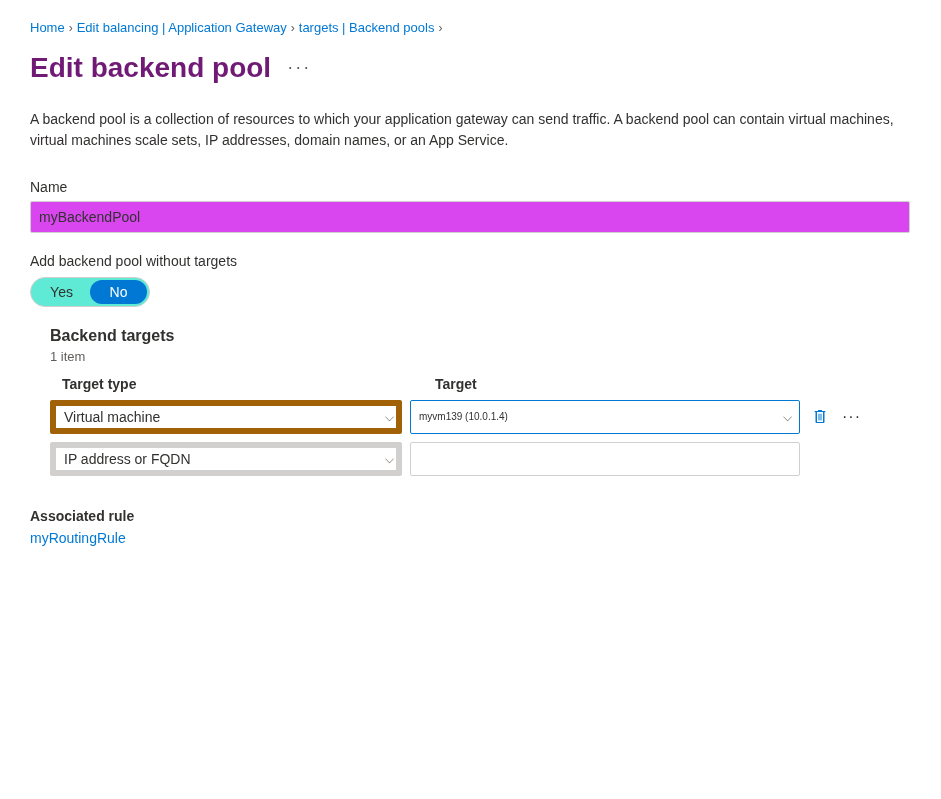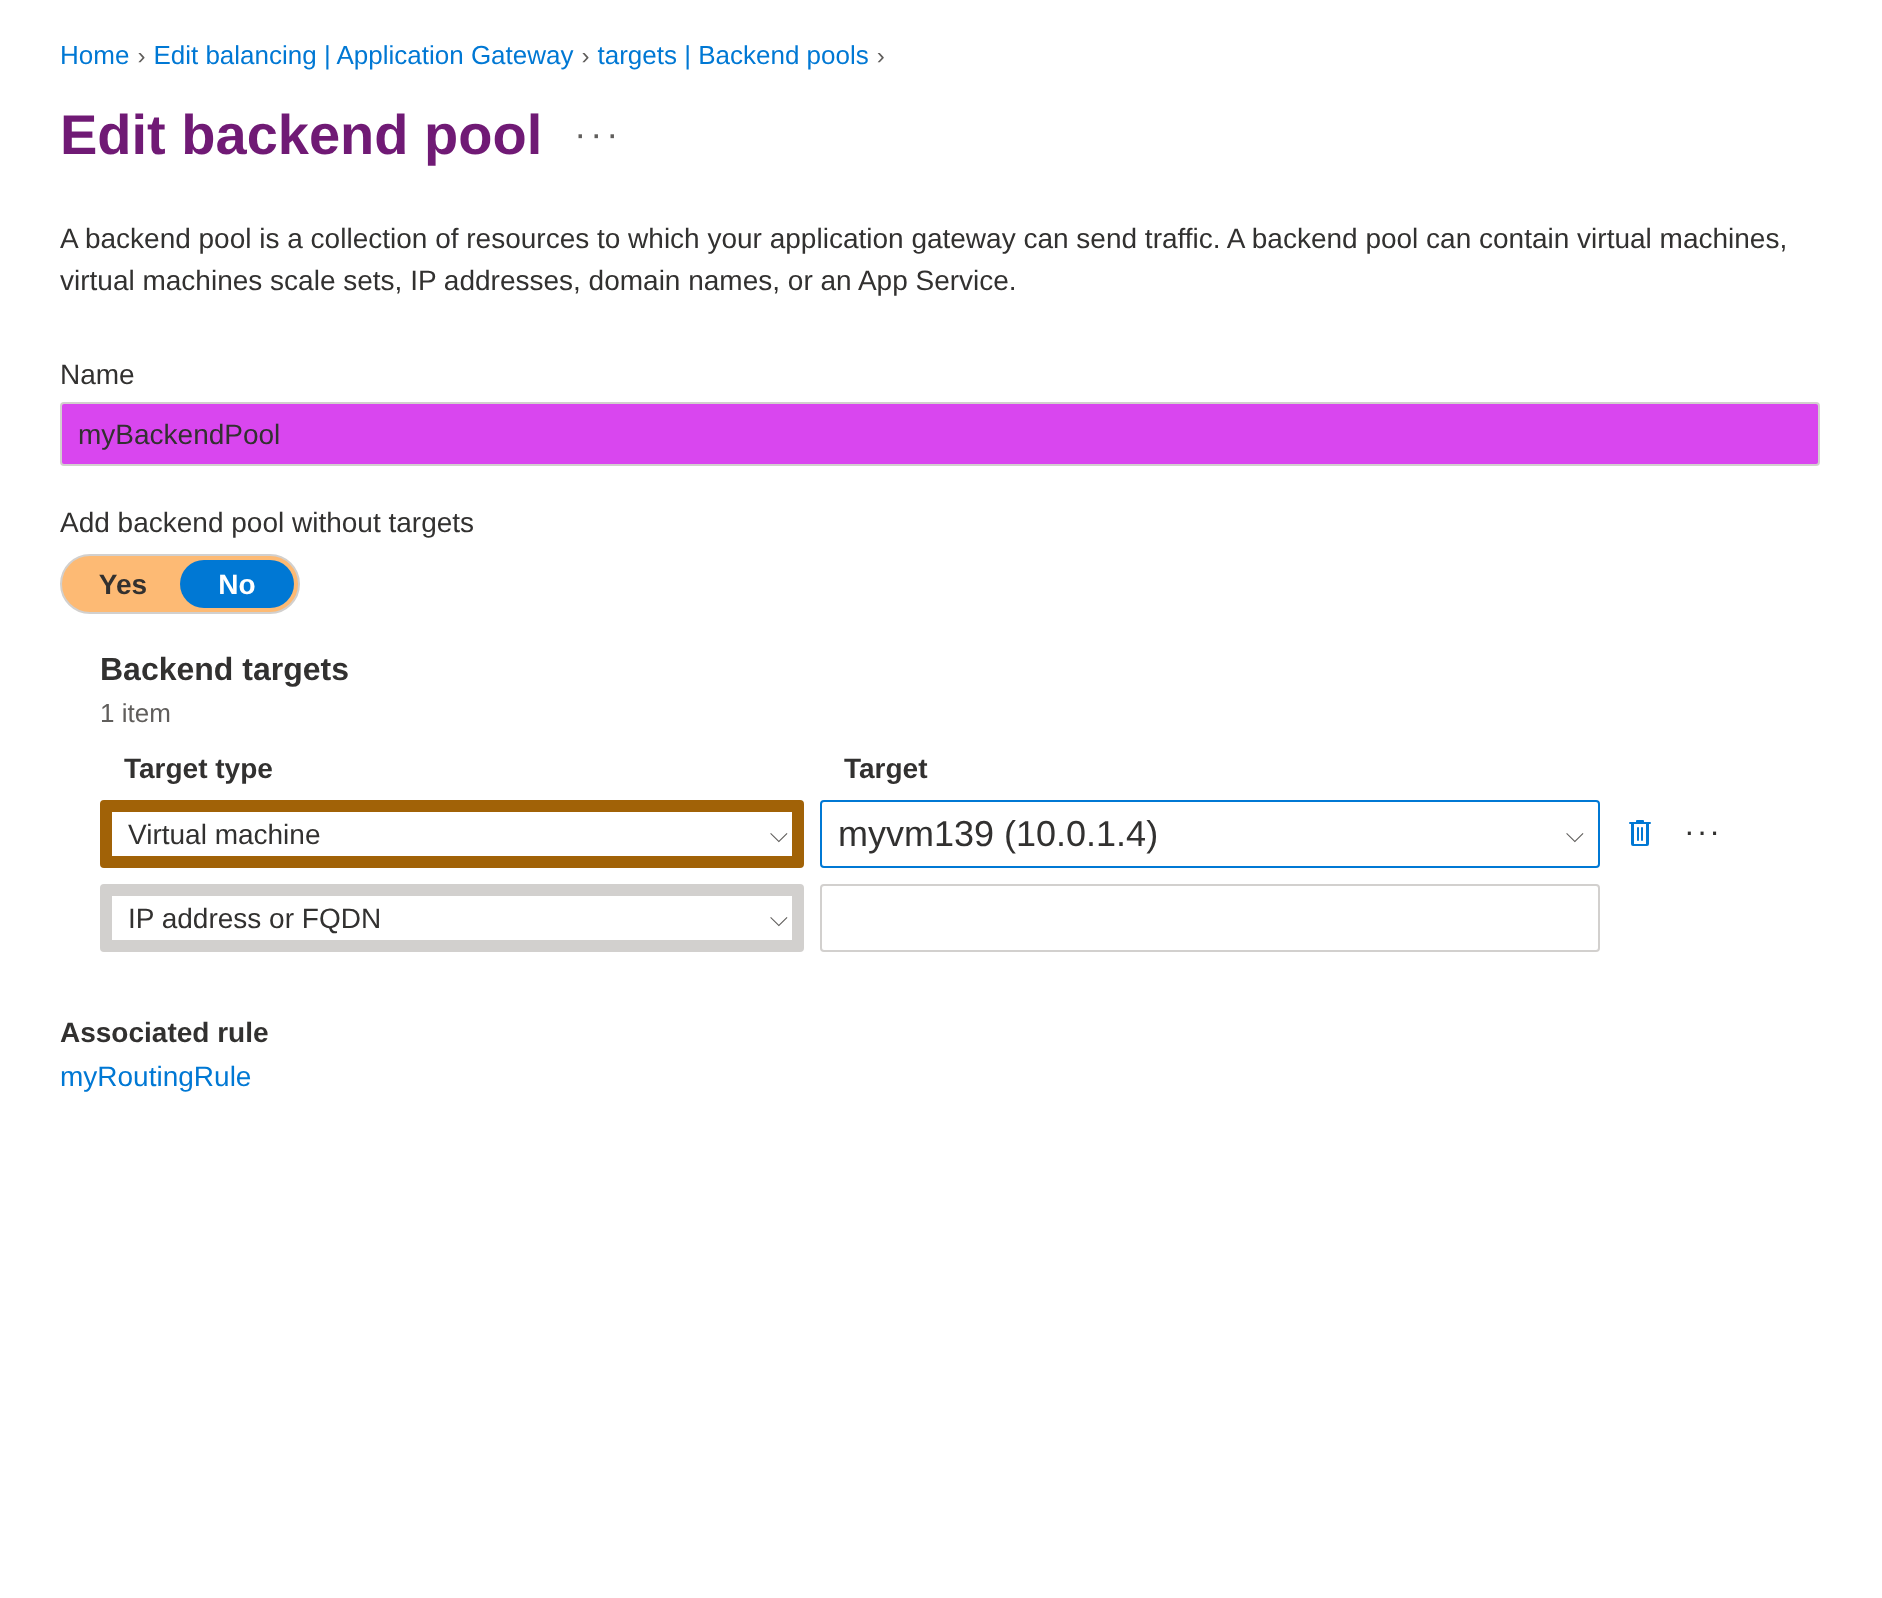--- a/index.html
+++ b/index.html
@@ -107,28 +107,27 @@
 
     .toggle-label {
       font-size: 14px;
       color: #323130;
       margin-bottom: 8px;
       display: block;
     }
 
     .toggle-container {
       display: flex;
-      background: #fdba74;
+      background: #5eead4;
       border-radius: 20px;
       padding: 2px;
       width: 120px;
       position: relative;
       cursor: pointer;
       border: 1px solid #d2d0ce;
-      font-weight: bold;
     }
 
     .toggle-option {
       flex: 1;
       text-align: center;
       padding: 4px 8px;
       font-size: 14px;
       border-radius: 16px;
       z-index: 1;
       position: relative;
@@ -160,21 +159,21 @@
 
     .item-count {
       font-size: 13px;
       color: #605e5c;
       margin-bottom: 12px;
     }
 
     .targets-header {
       display: flex;
       align-items: center;
-      gap: 0;
+      gap: 13px;
       margin-bottom: 8px;
     }
 
     .col-target-type {
       width: 360px;
       font-size: 14px;
       font-weight: 600;
       color: #323130;
       padding-left: 12px;
     }
@@ -239,21 +238,21 @@
       max-width: 390px;
       position: relative;
     }
 
     .target-select-wrapper select {
       width: 100%;
       height: 34px;
       padding: 0 30px 0 8px;
       border: 1px solid #0078d4;
       border-radius: 2px;
-      font-size: 18px;
+      font-size: 10px;
       color: #323130;
       background: #fff;
       appearance: none;
       -webkit-appearance: none;
       cursor: pointer;
       outline: none;
     }
 
     .target-text-input {
       width: 100%;

